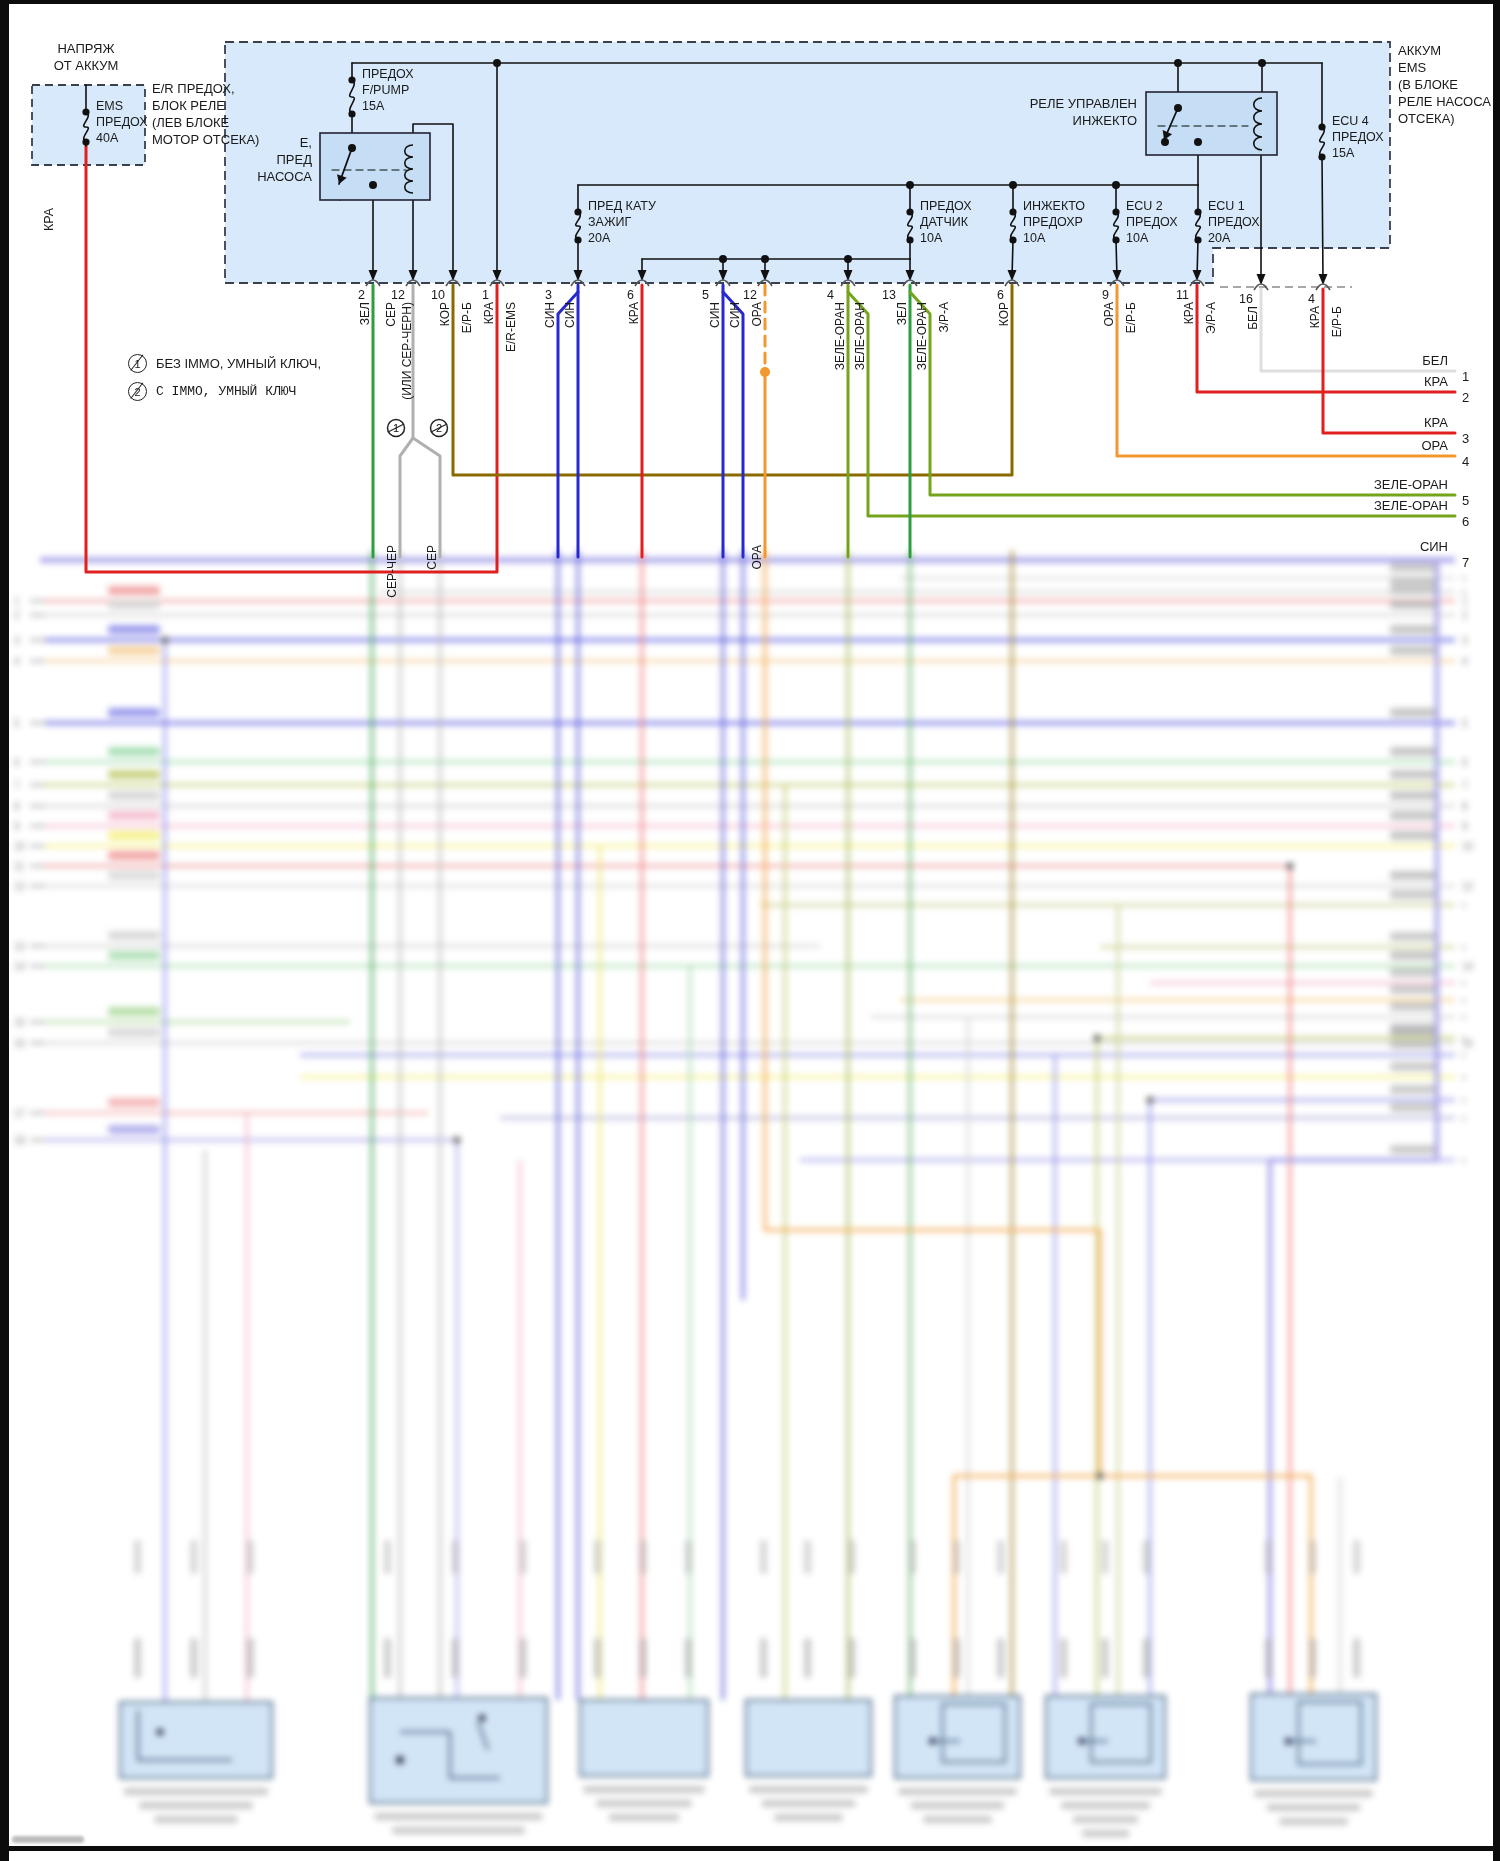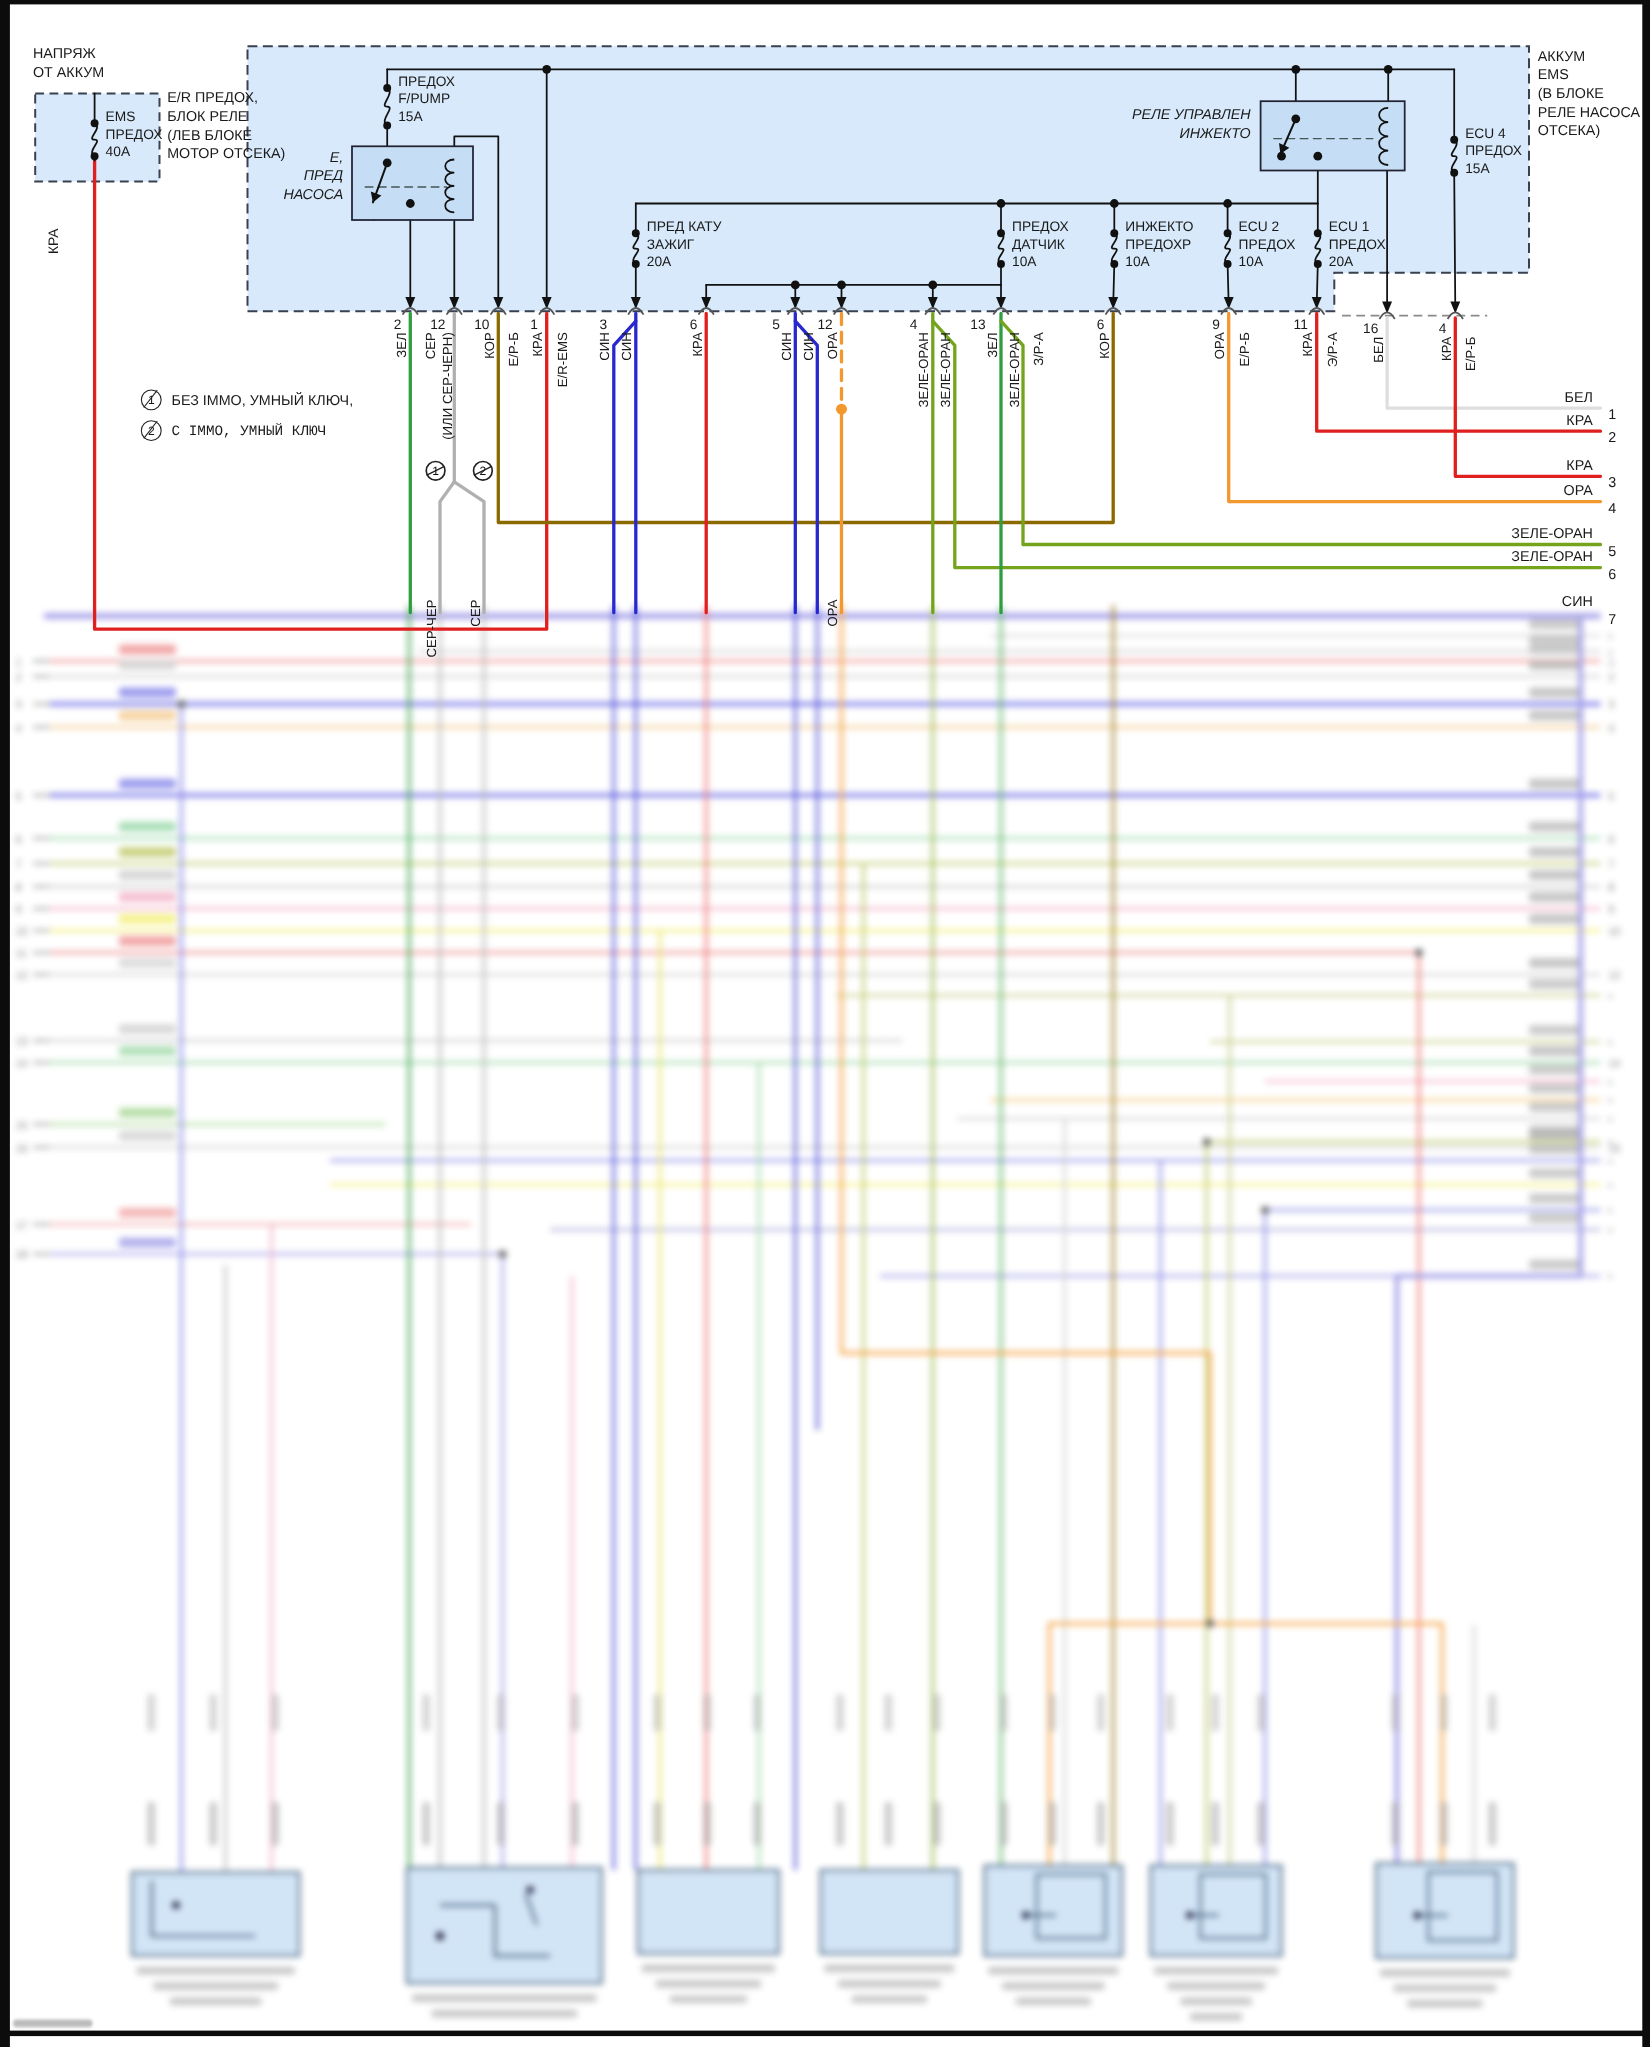--- a/index.html
+++ b/index.html
@@ -3,22 +3,22 @@
 <meta charset="utf-8">
 <style>
   html,body{margin:0;padding:0;background:#fff;}
   #stage{position:relative;width:1500px;height:1861px;background:#fff;overflow:hidden;
          font-family:"Liberation Sans", sans-serif;color:#1a1a1a;}
   .frame{position:absolute;inset:0;border-top:4px solid #0c0c0c;border-left:9px solid #0c0c0c;
          border-right:7px solid #0c0c0c;pointer-events:none;z-index:30;}
   .botline{position:absolute;left:0;top:1846px;width:1500px;height:5px;background:#0c0c0c;z-index:30;}
   svg{position:absolute;left:0;top:0;}
   .lbl{position:absolute;font-size:13px;line-height:17px;white-space:nowrap;z-index:20;}
-  .ctr{}
-  .rgt{text-align:right;font-style:italic;}
+  .ctr{text-align:center;}
+  .rgt{text-align:right;}
   .rot{transform:rotate(-90deg);transform-origin:left bottom;}
   .legend-row{position:absolute;display:flex;align-items:center;gap:9px;z-index:20;}
   .cmark{display:inline-flex;align-items:center;justify-content:center;width:17px;height:17px;
          border:1.6px solid #222;border-radius:50%;font-size:11px;position:relative;background:#fff;}
   .cmark::after{content:"";position:absolute;left:-2px;top:7px;width:20px;height:1.4px;
          background:#222;transform:rotate(-52deg);}
   #blurLayer{filter:blur(3.1px);opacity:.92;z-index:5;}
   #sharpLayer{z-index:10;pointer-events:none;}
   .wm{position:absolute;left:12px;top:1836px;width:72px;height:7px;background:#8f8f8f;
       opacity:.6;border-radius:3px;filter:blur(1.5px);z-index:31;}

